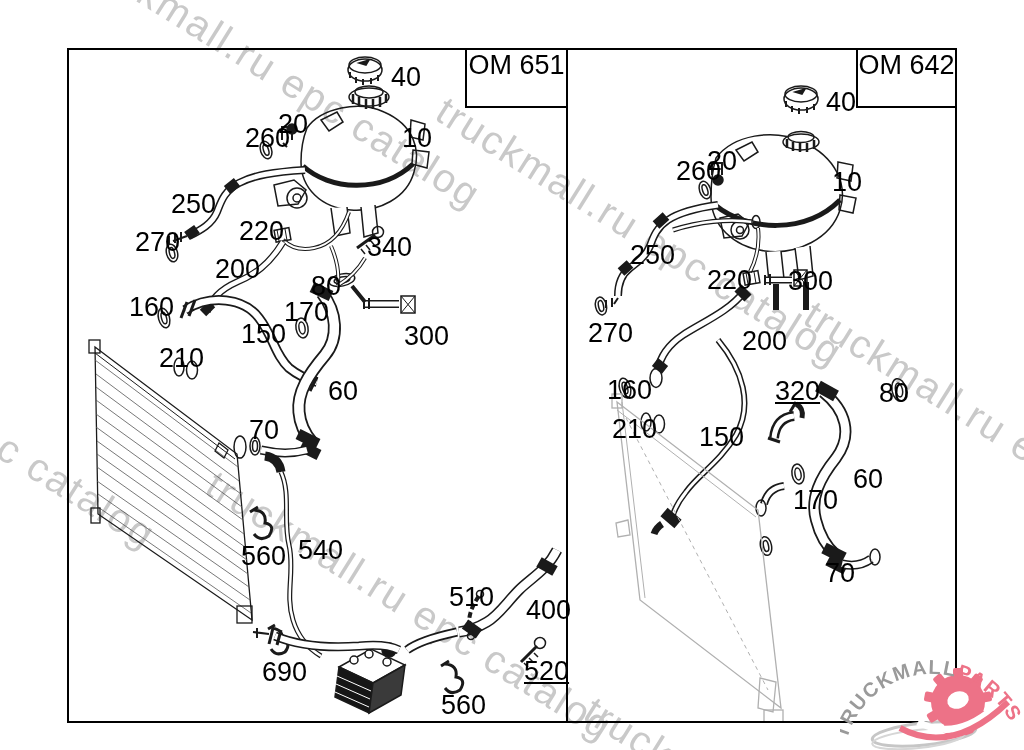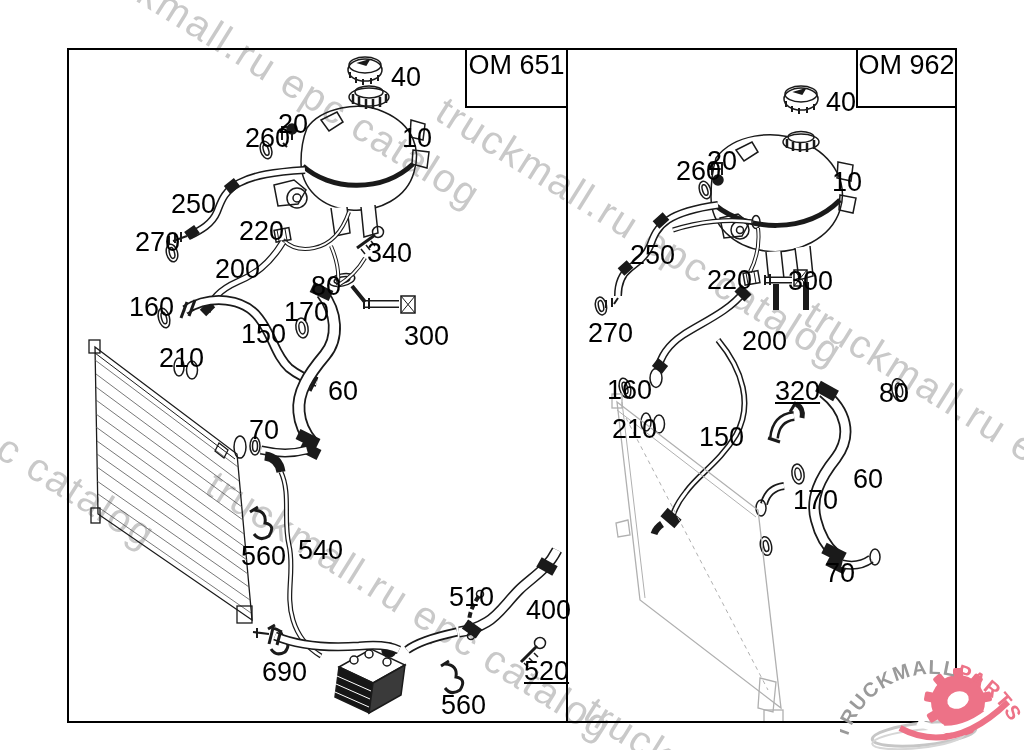--- a/index.html
+++ b/index.html
@@ -229,21 +229,21 @@
     </g>
   </svg>
   <div class="panel-labels" style="position:absolute;left:0;top:0;width:100%;height:100%;">
       <div class="part-label" style="left: 322px; top: 14px;">40</div>
       <div class="part-label" style="left: 333px; top: 75px;">10</div>
       <div class="part-label" style="left: 209px; top: 61px;">20</div>
       <div class="part-label" style="left: 176px; top: 75px;">260</div>
       <div class="part-label" style="left: 102px; top: 141px;">250</div>
       <div class="part-label" style="left: 66px; top: 179px;">270</div>
       <div class="part-label" style="left: 170px; top: 168px;">220</div>
-      <div class="part-label" style="left: 298px; top: 190px;">340</div>
+      <div class="part-label" style="left: 298px; top: 184px;">340</div>
       <div class="part-label" style="left: 146px; top: 206px;">200</div>
       <div class="part-label" style="left: 242px; top: 223px;">80</div>
       <div class="part-label" style="left: 60px; top: 244px;">160</div>
       <div class="part-label" style="left: 215px; top: 249px;">170</div>
       <div class="part-label" style="left: 172px; top: 271px;">150</div>
       <div class="part-label" style="left: 335px; top: 273px;">300</div>
       <div class="part-label" style="left: 90px; top: 295px;">210</div>
       <div class="part-label" style="left: 259px; top: 328px;">60</div>
       <div class="part-label" style="left: 180px; top: 367px;">70</div>
       <div class="part-label" style="left: 172px; top: 493px;">560</div>
@@ -413,21 +413,21 @@
       <div class="part-label" style="left: 39px; top: 327px;">160</div>
       <div class="part-label" style="left: 44px; top: 366px;">210</div>
       <div class="part-label" style="left: 131px; top: 374px;">150</div>
       <div class="part-label" style="left: 207px; top: 328px; text-decoration: underline;">320</div>
       <div class="part-label" style="left: 311px; top: 330px;">80</div>
       <div class="part-label" style="left: 225px; top: 437px;">170</div>
       <div class="part-label" style="left: 285px; top: 416px;">60</div>
       <div class="part-label" style="left: 257px; top: 510px;">70</div>
     </div>
   <div class="engine-box" style="width:101px">
-    <span>OM 962</span>
+    <span>OM 642</span>
   </div>
 </div>
 
 <div id="logo">
   <svg width="184" height="108" viewBox="0 0 184 108">
     <defs>
       <path id="logo-arc" d="M 4,122 A 88 88 0 0 1 180,118"></path>
     </defs>
 
     <g fill="none">

